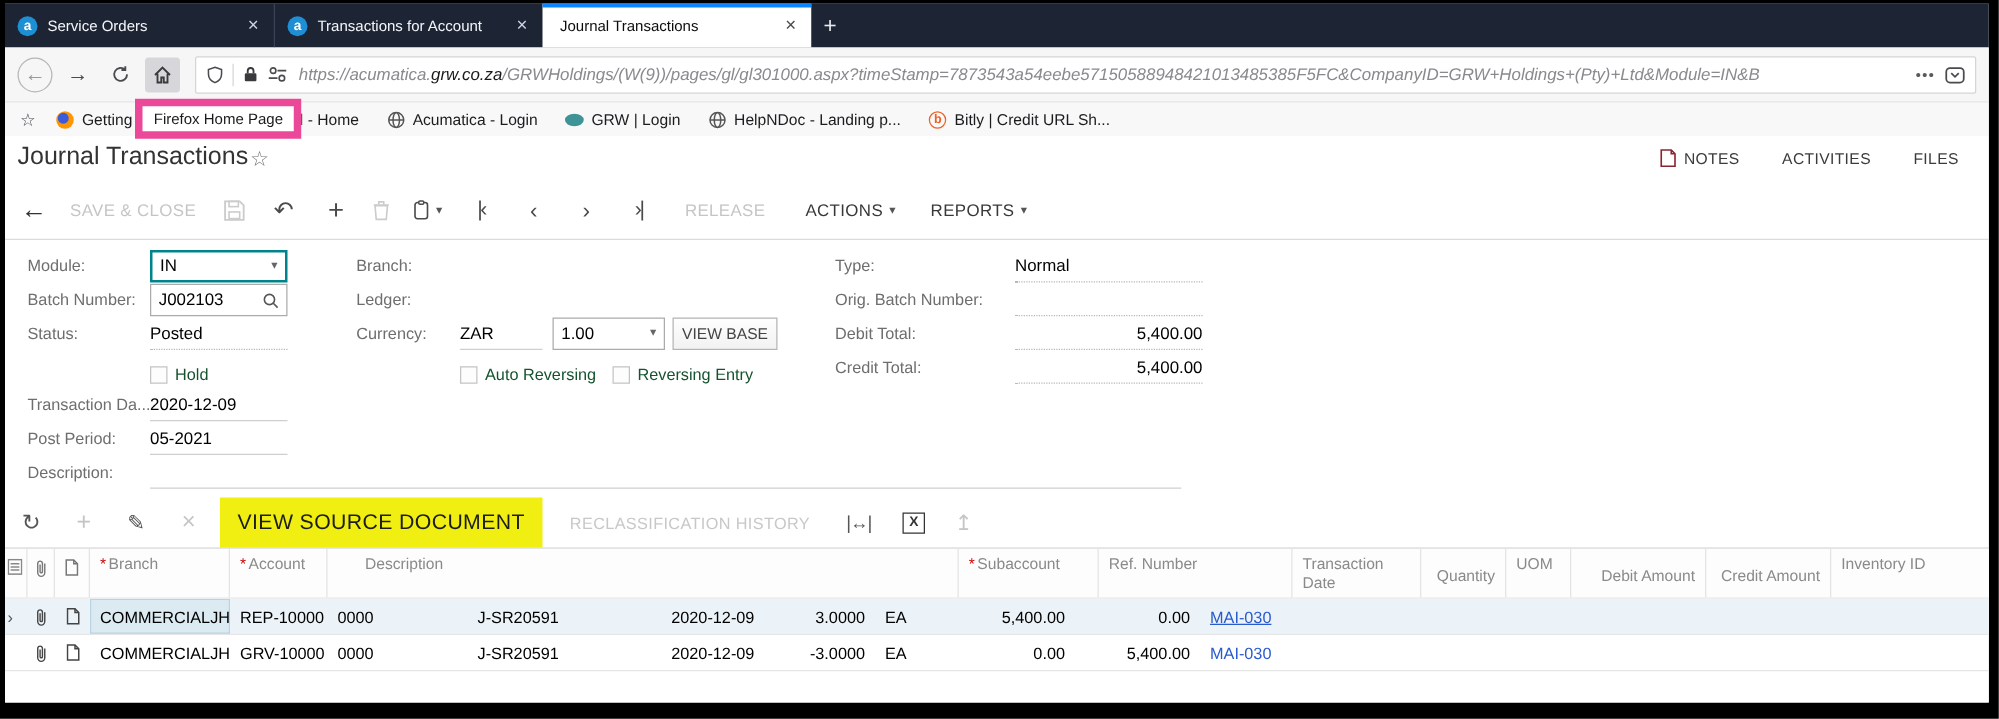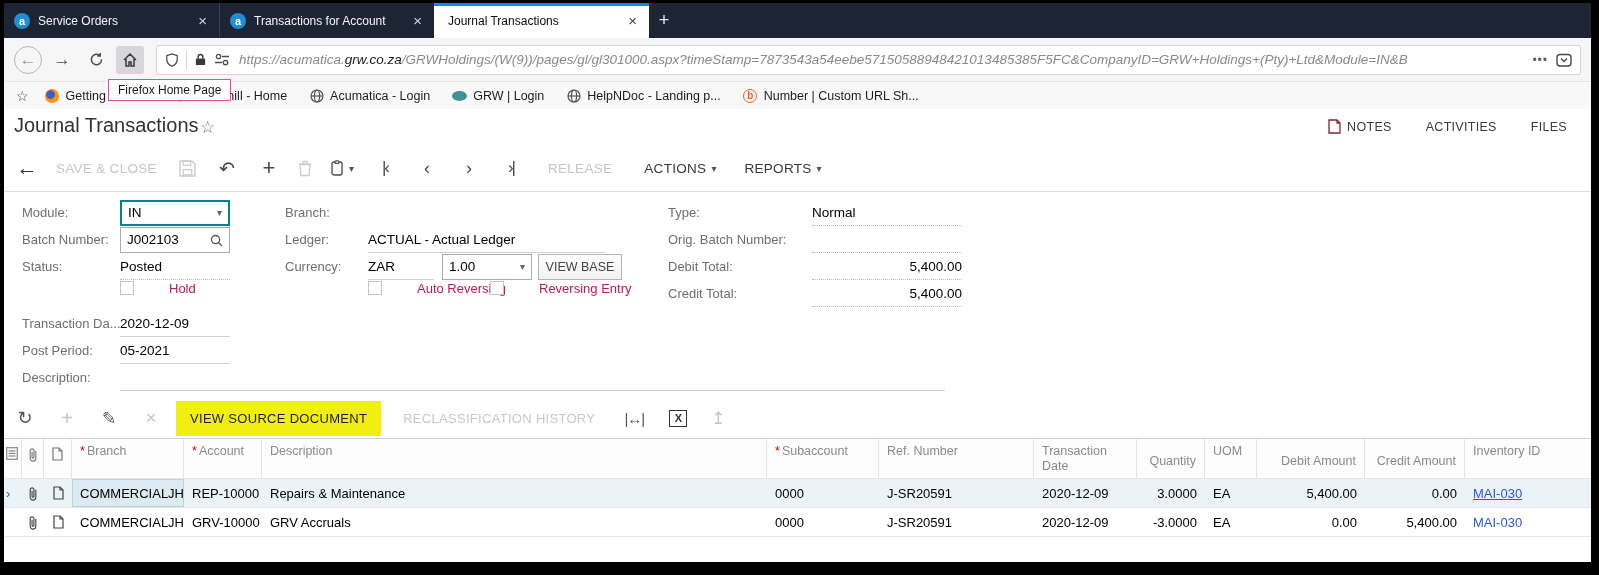--- a/index.html
+++ b/index.html
@@ -22,21 +22,21 @@
   
   .navbar { height:44px; background:#f6f6f7; display:flex; align-items:center; padding:0 10px; flex-shrink:0; border-bottom:1px solid #e5e5e6; position:relative; }
   .nav-btn { width:28px; height:28px; display:flex; align-items:center; justify-content:center; color:#4a4a4f; font-size:17px; margin-right:6px; }
   .nav-btn.circled { border:1px solid #b6b6b8; border-radius:50%; color:#9a9a9e; }
   .nav-btn.hovered { background:#d7d7db; border-radius:3px; }
   .urlbar { flex:1; height:30px; background:#fff; border:1px solid #d5d5d8; border-radius:2px; display:flex; align-items:center; padding:0 8px; margin-left:6px; overflow:hidden;font-style:italic; }
   .urlbar .sep { width:1px; height:18px; background:#d5d5d8; margin:0 7px; }
   .url-text { flex:1; font-size:13.5px; color:#8a8a8e; white-space:nowrap; overflow:hidden; }
   .url-text .domain { color:#1a1a1c; }
   .url-ellipsis { color:#5a5a5e; font-size:12px; letter-spacing:1px; margin:0 8px; flex-shrink:0; }
-  .tooltip { position:absolute; left:104px; top:41px; background:#fff; border:1px solid #ec4899; padding:3px 9px; font-size:12px; color:#1a1a1a; z-index:40; white-space:nowrap; }
+  .tooltip { position:absolute; left:104px; top:41px; background:#fff; border:6px solid #ec4899; padding:3px 9px; font-size:12px; color:#1a1a1a; z-index:40; white-space:nowrap; }
 
   
   .bookbar { height:27px; background:#f8f8f9; display:flex; align-items:center; padding:0 12px; flex-shrink:0; font-size:12.5px; color:#1c1c1e; }
   .bm-star { color:#4a4a4f; font-size:14px; margin-right:16px; }
   .bm-item { display:flex; align-items:center; margin-right:22px; white-space:nowrap; }
   .bm-ico { width:15px; height:15px; margin-right:6px; display:flex; align-items:center; justify-content:center; flex-shrink:0; }
   .ff-logo { width:14px; height:14px; border-radius:50%; background:radial-gradient(circle at 40% 40%, #3b5bdb 0 33%, #ff9500 40% 70%, #f24e0e 100%); }
   .grw-dot { width:15px; height:10px; border-radius:50%; background:#3e9396; }
   .bitly-b { width:14px; height:14px; border-radius:50%; border:1.5px solid #ee6123; color:#ee6123; font-size:10px; font-weight:bold; display:flex; align-items:center; justify-content:center; }
   .gear-box { color:#6d8a4e; font-size:12px; }
@@ -60,40 +60,40 @@
 
   
   .f-label { position:absolute; color:#6e6e6e; font-size:13px; height:26px; line-height:26px; }
   .f-value { position:absolute; color:#000; font-size:13.5px; height:26px; line-height:26px; }
   .u-solid { border-bottom:1px solid #cfcfcf; }
   .u-dot { border-bottom:1px dotted #b8b8b8; }
   .box { border:1px solid #ababab; background:#fff; display:flex; align-items:center; padding:0 6px; }
   .box.teal { border:2px solid #00838a; }
   .combo-caret { margin-left:auto; font-size:10px; color:#666; }
   .checkbox { width:14px; height:14px; border:1px solid #c4c4c4; background:#fdfdfd; display:inline-block; vertical-align:middle; margin-right:6px; flex-shrink:0; }
-  .check-item { position:absolute; display:flex; align-items:flex-start; color:#be185d; font-size:13px; height:26px;gap:29px; }
+  .check-item { position:absolute; display:flex; align-items:flex-end; color:#14532d; font-size:13px; height:26px; }
   .btn { border:1px solid #b4b4b4; background:linear-gradient(#fefefe,#f2f2f2); color:#444; font-size:12.5px; display:flex; align-items:center; justify-content:center; }
 
   
   .grid-toolbar { position:absolute; top:290px; left:0; right:0; height:38px; display:flex; align-items:center; color:#555; }
   .gt-ico { width:42px; text-align:center; font-size:16px; }
-  .hl-btn { background:#f0ef11; color:#1d1d1d; font-size:13px; letter-spacing:.3px; padding:10px 14px; margin-left:4px; }
+  .hl-btn { background:#f0ef11; color:#1d1d1d; font-size:17px; letter-spacing:.3px; padding:10px 14px; margin-left:4px; }
   .gt-text { font-size:13px; letter-spacing:.3px; margin-left:22px; color:#c8c8c8; }
 
   
   .grid { position:absolute; top:329px; left:0; right:0; border-top:1px solid #d0d0d0; }
   .g-row { display:flex; align-items:stretch; border-bottom:1px solid #e6e6e6; }
   .g-head { height:40px; color:#8a8a8a; font-size:12.5px; background:#fdfdfd; }
   .g-head .cell { border-right:1px solid #e4e4e4; display:flex; align-items:flex-start; padding-top:5px; }
   .g-data { height:29px; font-size:13px; color:#000; }
   .cell { padding:0 8px; display:flex; align-items:center; overflow:hidden; white-space:nowrap; }
   .cell.r { justify-content:flex-end; text-align:right; }
   .g-head .cell.r { justify-content:flex-end;align-items:center; }
   .col-sel{width:18px; padding:0 2px;} .col-clip{width:22px; padding:0 2px; justify-content:center;} .col-doc{width:28px; padding:0 3px; justify-content:center;}
-  .col-branch{width:112px;} .col-acct{width:78px;} .col-desc{flex:1;}
+  .col-branch{width:112px;} .col-acct{width:78px;} .col-desc{flex:1;margin-left:22px;}
   .col-sub{width:112px;} .col-ref{width:155px;} .col-date{width:103px;}
   .col-qty{width:68px;} .col-uom{width:52px;} .col-debit{width:108px;}
   .col-credit{width:100px;} .col-inv{width:126px;}
   .row-selected { background:#ebf3f8; }
   .cell-active { background:#dcebf2; box-shadow:inset 0 0 0 1px #b9d3e2; }
   .req { color:#d00000; margin-right:2px; }
   .link { color:#2a5bce; }
   .link.ul { text-decoration:underline; }
   .chev { color:#555; font-size:13px; }
   .empty-strip { height:23px; }
@@ -213,21 +213,21 @@
             <ellipse cx="7" cy="7" rx="2.6" ry="6" fill="none" stroke="#555" stroke-width="1.2"></ellipse>
             <line x1="1" y1="7" x2="13" y2="7" stroke="#555" stroke-width="1.2"></line>
           </svg>
       </span>
       <span>HelpNDoc - Landing p...</span>
     </span>
     <span class="bm-item">
       <span class="bm-ico">
           <span class="bitly-b">b</span>
         </span>
-      <span>Number | Custom URL Sh...</span>
+      <span>Bitly | Credit URL Sh...</span>
     </span>
   </div>
 
   <div class="app">
 
     <div class="titlebar">
       <div class="page-title">Journal Transactions</div>
       <div class="title-star">☆</div>
       <div class="header-links">
         <span class="hl">
@@ -312,21 +312,20 @@
     </div>
     <div class="f-label" style="left:18px; top:202px">Transaction Da...</div>
     <div class="f-value u-solid" style="left:116px; top:202px; width:110px">2020-12-09</div>
     <div class="f-label" style="left:18px; top:229px">Post Period:</div>
     <div class="f-value u-solid" style="left:116px; top:229px; width:110px">05-2021</div>
     <div class="f-label" style="left:18px; top:256px">Description:</div>
     <div class="f-value u-solid" style="left:116px; top:256px; width:825px"></div>
 
     <div class="f-label" style="left:281px; top:91px">Branch:</div>
     <div class="f-label" style="left:281px; top:118px">Ledger:</div>
-    <div class="f-value u-solid" style="left:364px; top:118px; width:237px">ACTUAL - Actual Ledger</div>
     <div class="f-label" style="left:281px; top:145px">Currency:</div>
     <div class="f-value u-solid" style="left:364px; top:145px; width:66px">ZAR</div>
     <div class="f-value box" style="left:438px; top:145px; width:90px; height:26px">
       <span>1.00</span>
       <span class="combo-caret">▾</span>
     </div>
     <div class="f-value btn" style="left:534px; top:145px; width:84px; height:26px">VIEW BASE</div>
     <div class="check-item" style="left:364px; top:172px">
       <span class="checkbox"></span>
       <span>Auto Reversing</span>
@@ -426,21 +425,20 @@
             </svg>
         </div>
         <div class="cell col-doc">
           <svg width="11" height="14" viewBox="0 0 11 14">
               <path d="M1 1h6l3 3v9H1z" fill="none" stroke="#444" stroke-width="1.2"></path>
               <path d="M7 1v3h3" fill="none" stroke="#444" stroke-width="1.2"></path>
             </svg>
         </div>
         <div class="cell col-branch cell-active">COMMERCIALJHB</div>
         <div class="cell col-acct">REP-10000</div>
-        <div class="cell col-desc">Repairs &amp; Maintenance</div>
         <div class="cell col-sub">0000</div>
         <div class="cell col-ref">J-SR20591</div>
         <div class="cell col-date">2020-12-09</div>
         <div class="cell col-qty r">3.0000</div>
         <div class="cell col-uom">EA</div>
         <div class="cell col-debit r">5,400.00</div>
         <div class="cell col-credit r">0.00</div>
         <div class="cell col-inv">
             <span class="link ul">MAI-030</span>
           </div>
@@ -454,21 +452,20 @@
             </svg>
         </div>
         <div class="cell col-doc">
           <svg width="11" height="14" viewBox="0 0 11 14">
               <path d="M1 1h6l3 3v9H1z" fill="none" stroke="#444" stroke-width="1.2"></path>
               <path d="M7 1v3h3" fill="none" stroke="#444" stroke-width="1.2"></path>
             </svg>
         </div>
         <div class="cell col-branch">COMMERCIALJHB</div>
         <div class="cell col-acct">GRV-10000</div>
-        <div class="cell col-desc">GRV Accruals</div>
         <div class="cell col-sub">0000</div>
         <div class="cell col-ref">J-SR20591</div>
         <div class="cell col-date">2020-12-09</div>
         <div class="cell col-qty r">-3.0000</div>
         <div class="cell col-uom">EA</div>
         <div class="cell col-debit r">0.00</div>
         <div class="cell col-credit r">5,400.00</div>
         <div class="cell col-inv">
             <span class="link">MAI-030</span>
           </div>

